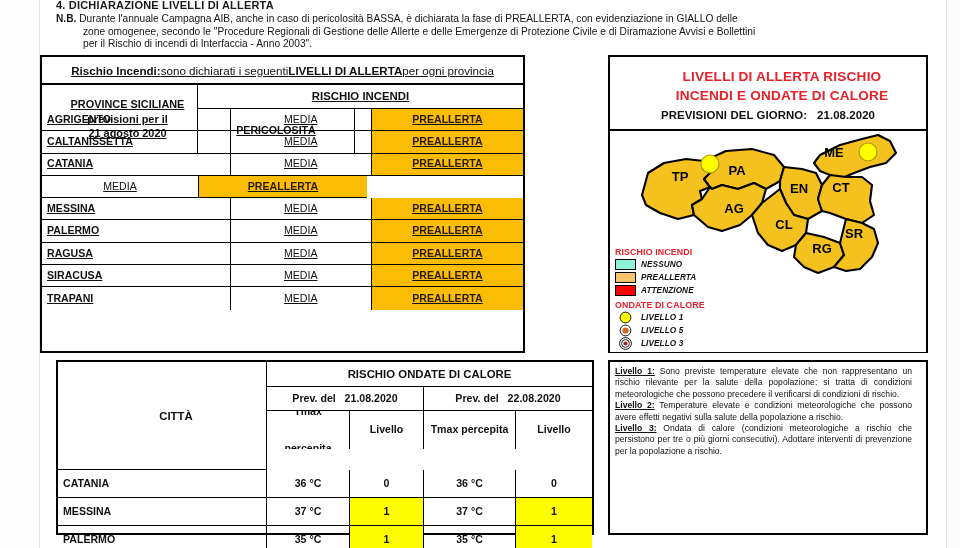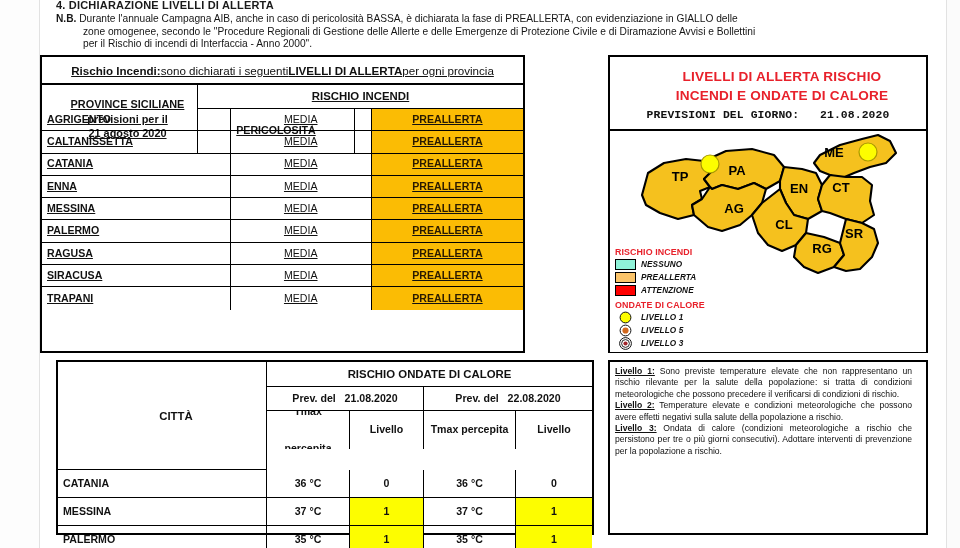--- a/index.html
+++ b/index.html
@@ -101,21 +101,20 @@
     display:flex;flex-direction:column;align-items:center;justify-content:center;
     padding-top:2px;
   }
   .rt-red{
     color:#e8212b;font-weight:bold;font-size:13.6px;
     letter-spacing:.2px;line-height:19px;text-align:center;padding-left:28px;
   }
   .rt-prev{
     margin-top:4px;font-size:11.4px;font-weight:bold;color:#111;
     letter-spacing:.1px;
-    font-family:Liberation Mono, monospace;
   }
   .map-area{position:relative;height:221px;background:#fff;overflow:hidden;}
   .map-svg{position:absolute;left:24px;top:2px;}
 
   .legend{position:absolute;left:5px;top:116px;width:140px;font-style:italic;}
   .leg-title{
     color:#e8212b;font-weight:bold;font-style:normal;
     font-size:8.9px;letter-spacing:.1px;margin-bottom:1px;
   }
   .leg-row{display:flex;align-items:center;height:13px;}
@@ -144,21 +143,21 @@
 <div class="page-edge-right"></div>
 <div class="edge-rule" style="right:13px"></div>
 
 <div class="doc">
 
   <div class="sec-title">4. DICHIARAZIONE LIVELLI DI ALLERTA</div>
 
   <div class="nb-block">
     <div class="nb-line"><span class="nb-lab">N.B.</span> <span>Durante l'annuale Campagna AIB, anche in caso di pericolosità BASSA, è dichiarata la fase di  PREALLERTA, con evidenziazione in GIALLO delle</span></div>
     <div class="nb-line ind">zone omogenee, secondo le "Procedure Regionali di Gestione delle Allerte e delle Emergenze di Protezione Civile e di Diramazione Avvisi e Bollettini</div>
-    <div class="nb-line ind">per il Rischio di incendi di Interfaccia - Anno 2000".</div>
+    <div class="nb-line ind">per il Rischio di incendi di Interfaccia - Anno 2003".</div>
   </div>
 
   <div class="tbl" id="fire-table">
     <div class="banner">
       <b>Rischio Incendi:</b>
         <span class="reg"> sono dichiarati i seguenti </span>
         <b>LIVELLI DI ALLERTA</b>
         <span class="reg"> per ogni provincia</span>
     </div>
 
@@ -187,21 +186,20 @@
           <div class="cell l c-prov">CALTANISSETTA</div>
           <div class="cell norm c-per">MEDIA</div>
           <div class="cell c-liv prealert">PREALLERTA</div>
         </div>
         <div class="row prow">
           <div class="cell l c-prov">CATANIA</div>
           <div class="cell norm c-per">MEDIA</div>
           <div class="cell c-liv prealert">PREALLERTA</div>
         </div>
         <div class="row prow">
-          <div class="cell l c-prov">ENNA</div>
           <div class="cell norm c-per">MEDIA</div>
           <div class="cell c-liv prealert">PREALLERTA</div>
         </div>
         <div class="row prow">
           <div class="cell l c-prov">MESSINA</div>
           <div class="cell norm c-per">MEDIA</div>
           <div class="cell c-liv prealert">PREALLERTA</div>
         </div>
         <div class="row prow">
           <div class="cell l c-prov">PALERMO</div>

